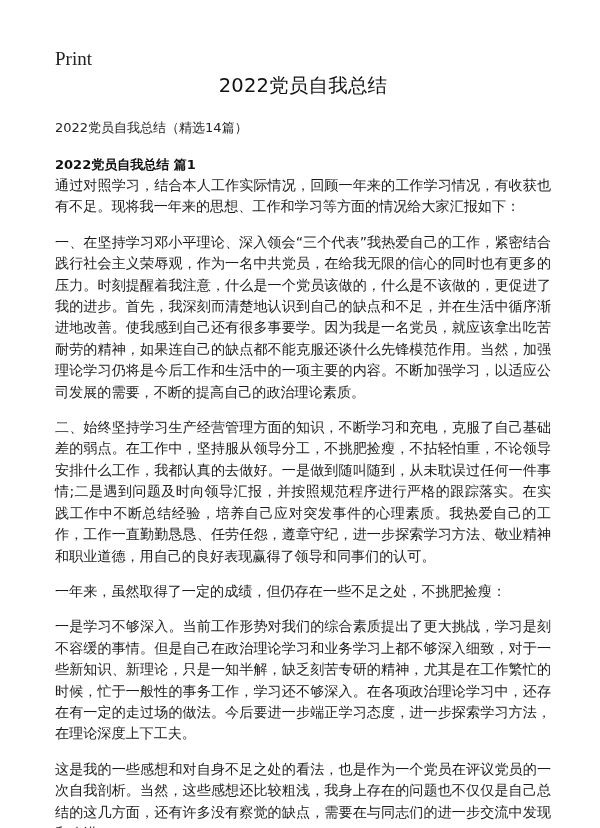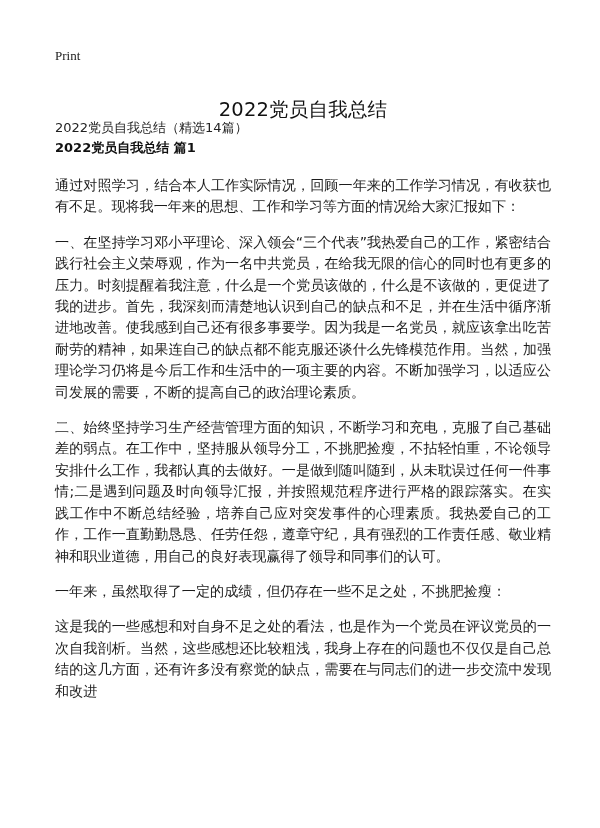--- a/index.html
+++ b/index.html
@@ -19,45 +19,45 @@
       position: absolute;
       left: 55px;
       top: 0;
       width: 496px;
     }
     .print-label {
       position: absolute;
       top: 48px;
       left: 0;
       font-family: "Liberation Serif", serif;
-      font-size: 13px;
+      font-size: 19px;
       color: #222;
     }
     .doc-title {
       position: absolute;
-      top: 96px;
+      top: 72px;
       left: 0;
       width: 496px;
       text-align: center;
       font-size: 19.5px;
       font-weight: normal;
       color: #111;
       margin: 0;
       letter-spacing: 0.2px;
     }
     .doc-subtitle {
       position: absolute;
       top: 119px;
       left: 0;
       font-size: 13px;
       color: #222;
     }
     .section-heading {
       position: absolute;
-      top: 139px;
+      top: 156px;
       left: 0;
       font-size: 13px;
       font-weight: bold;
       color: #111;
     }
     .body {
       position: absolute;
       top: 175px;
       left: 0;
       width: 496px;
@@ -75,17 +75,18 @@
 <body>
 
 <div class="page">
   <div class="print-label">Print</div>
   <h1 class="doc-title">2022党员自我总结</h1>
   <div class="doc-subtitle">2022党员自我总结（精选14篇）</div>
   <div class="section-heading">2022党员自我总结 篇1</div>
   <div class="body">
     <p class="para">通过对照学习，结合本人工作实际情况，回顾一年来的工作学习情况，有收获也有不足。现将我一年来的思想、工作和学习等方面的情况给大家汇报如下：</p>
     <p class="para">一、在坚持学习邓小平理论、深入领会“三个代表”我热爱自己的工作，紧密结合践行社会主义荣辱观，作为一名中共党员，在给我无限的信心的同时也有更多的压力。时刻提醒着我注意，什么是一个党员该做的，什么是不该做的，更促进了我的进步。首先，我深刻而清楚地认识到自己的缺点和不足，并在生活中循序渐进地改善。使我感到自己还有很多事要学。因为我是一名党员，就应该拿出吃苦耐劳的精神，如果连自己的缺点都不能克服还谈什么先锋模范作用。当然，加强理论学习仍将是今后工作和生活中的一项主要的内容。不断加强学习，以适应公司发展的需要，不断的提高自己的政治理论素质。</p>
-    <p class="para">二、始终坚持学习生产经营管理方面的知识，不断学习和充电，克服了自己基础差的弱点。在工作中，坚持服从领导分工，不挑肥捡瘦，不拈轻怕重，不论领导安排什么工作，我都认真的去做好。一是做到随叫随到，从未耽误过任何一件事情;二是遇到问题及时向领导汇报，并按照规范程序进行严格的跟踪落实。在实践工作中不断总结经验，培养自己应对突发事件的心理素质。我热爱自己的工作，工作一直勤勤恳恳、任劳任怨，遵章守纪，具有强烈的工作责任感、敬业精神和职业道德，用自己的良好表现赢得了领导和同事们的认可。</p>
+    <p class="para">二、始终坚持学习生产经营管理方面的知识，不断学习和充电，克服了自己基础差的弱点。在工作中，坚持服从领导分工，不挑肥捡瘦，不拈轻怕重，不论领导安排什么工作，我都认真的去做好。一是做到随叫随到，从未耽误过任何一件事情;二是遇到问题及时向领导汇报，并按照规范程序进行严格的跟踪落实。在实践工作中不断总结经验，培养自己应对突发事件的心理素质。我热爱自己的工作，工作一直勤勤恳恳、任劳任怨，遵章守纪，进一步探索学习方法、敬业精神和职业道德，用自己的良好表现赢得了领导和同事们的认可。</p>
     <p class="para">一年来，虽然取得了一定的成绩，但仍存在一些不足之处，不挑肥捡瘦：</p>
+    <p class="para">一是学习不够深入。当前工作形势对我们的综合素质提出了更大挑战，学习是刻不容缓的事情。但是自己在政治理论学习和业务学习上都不够深入细致，对于一些新知识、新理论，只是一知半解，缺乏刻苦专研的精神，尤其是在工作繁忙的时候，忙于一般性的事务工作，学习还不够深入。在各项政治理论学习中，还存在有一定的走过场的做法。今后要进一步端正学习态度，进一步探索学习方法，在理论深度上下工夫。</p>
     <p class="para">这是我的一些感想和对自身不足之处的看法，也是作为一个党员在评议党员的一次自我剖析。当然，这些感想还比较粗浅，我身上存在的问题也不仅仅是自己总结的这几方面，还有许多没有察觉的缺点，需要在与同志们的进一步交流中发现和改进</p>
   </div>
 </div>
 
 </body></html>

